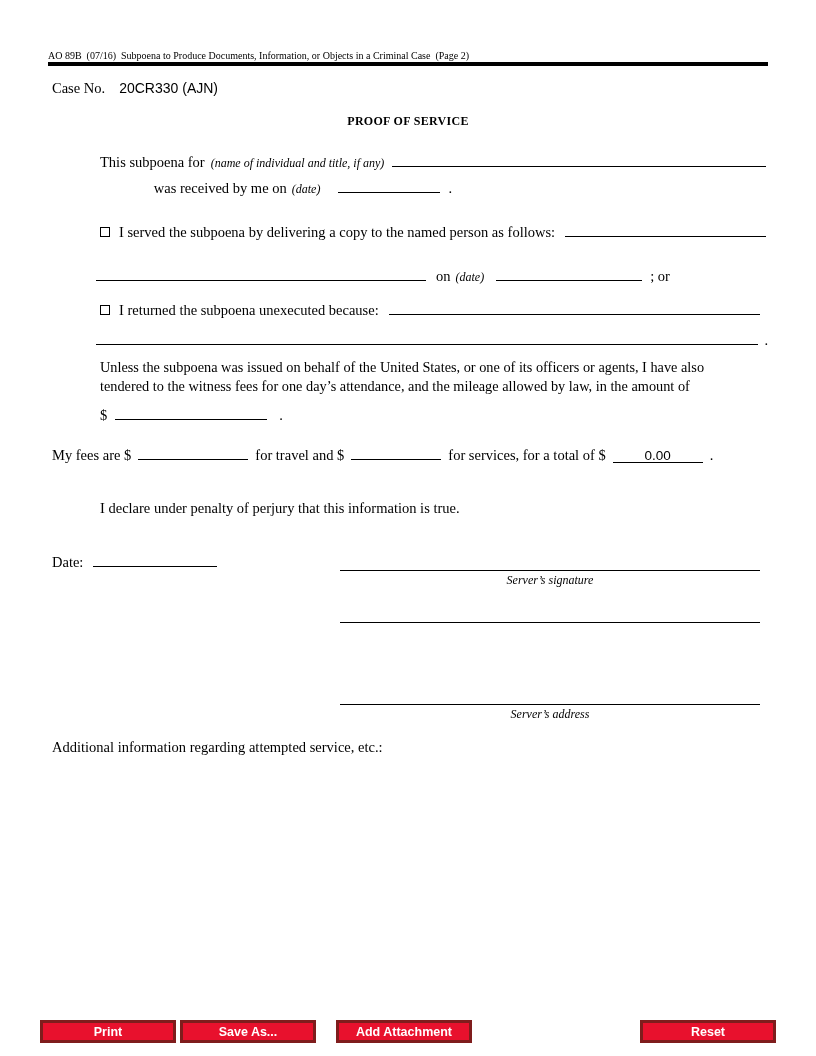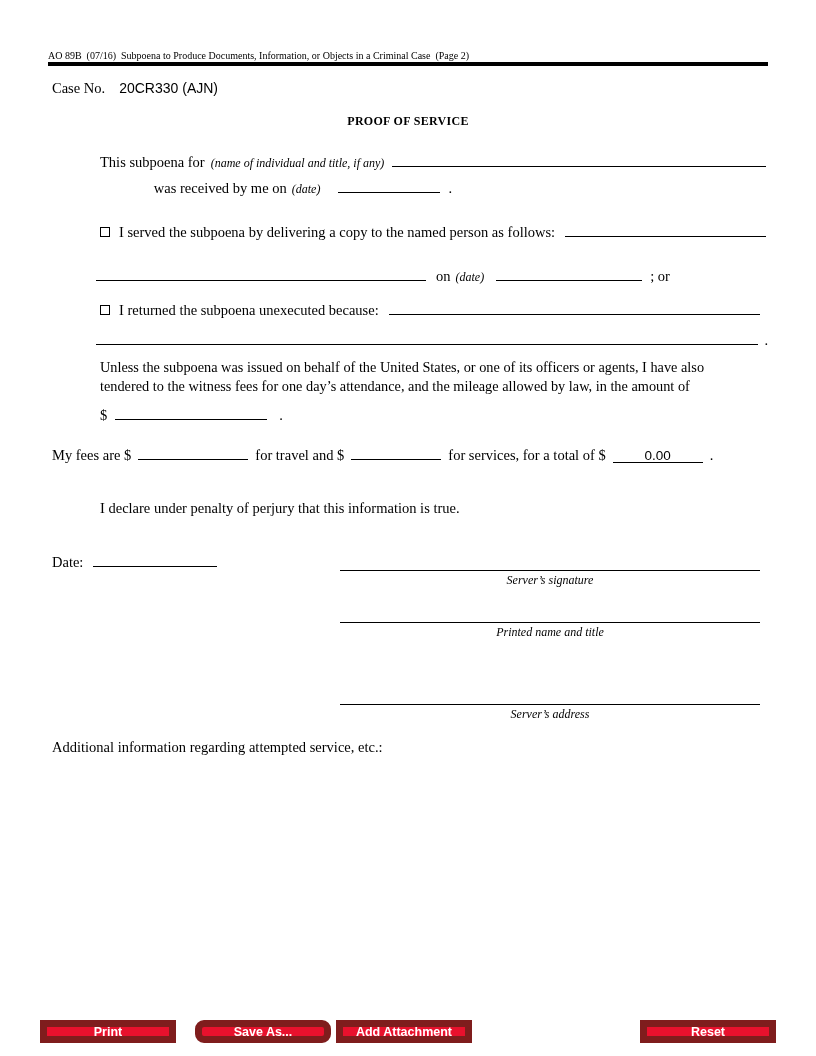--- a/index.html
+++ b/index.html
@@ -80,32 +80,32 @@
   .sig3 { top: 704px; } .sig3l { top: 707px; }
 
   .row-additional { left: 52px; top: 739px; }
 
   .btn {
     position: absolute;
     top: 1020px;
     height: 23px;
     width: 136px;
     background: var(--button-red, #e8112d);
-    border: 7px solid #7f1d1d;
+    border: 3px solid #7f1d1d;
     color: #ffffff;
     font-family: "Liberation Sans", sans-serif;
     font-weight: bold;
     font-size: 12.5px;
     display: flex;
     align-items: center;
     justify-content: center;
     cursor: pointer;
   }
   .btn-print { left: 40px; }
-  .btn-save { left: 195px; border-radius: 9px; }
+  .btn-save { left: 180px; }
   .btn-attach { left: 336px; }
   .btn-reset { left: 640px; }
 </style>
 </head>
 <body>
 
 <div class="page">
 
   <div class="abs hdr-line">AO 89B  (07/16)  Subpoena to Produce Documents, Information, or Objects in a Criminal Case  (Page 2)</div>
   <div class="abs rule"></div>
@@ -180,21 +180,20 @@
 
   <div class="abs row row-date">
     <span>Date:</span>
     <span class="fill"></span>
   </div>
 
   <div class="sigline sig1"></div>
   <div class="siglabel sig1l">Server’s signature</div>
 
   <div class="sigline sig2"></div>
-  <div class="siglabel sig2l">Printed name and title</div>
 
   <div class="sigline sig3"></div>
   <div class="siglabel sig3l">Server’s address</div>
 
   <div class="abs row-additional">Additional information regarding attempted service, etc.:</div>
 
   <div class="btn btn-print">Print</div>
   <div class="btn btn-save">Save As...</div>
   <div class="btn btn-attach">Add Attachment</div>
   <div class="btn btn-reset">Reset</div>

